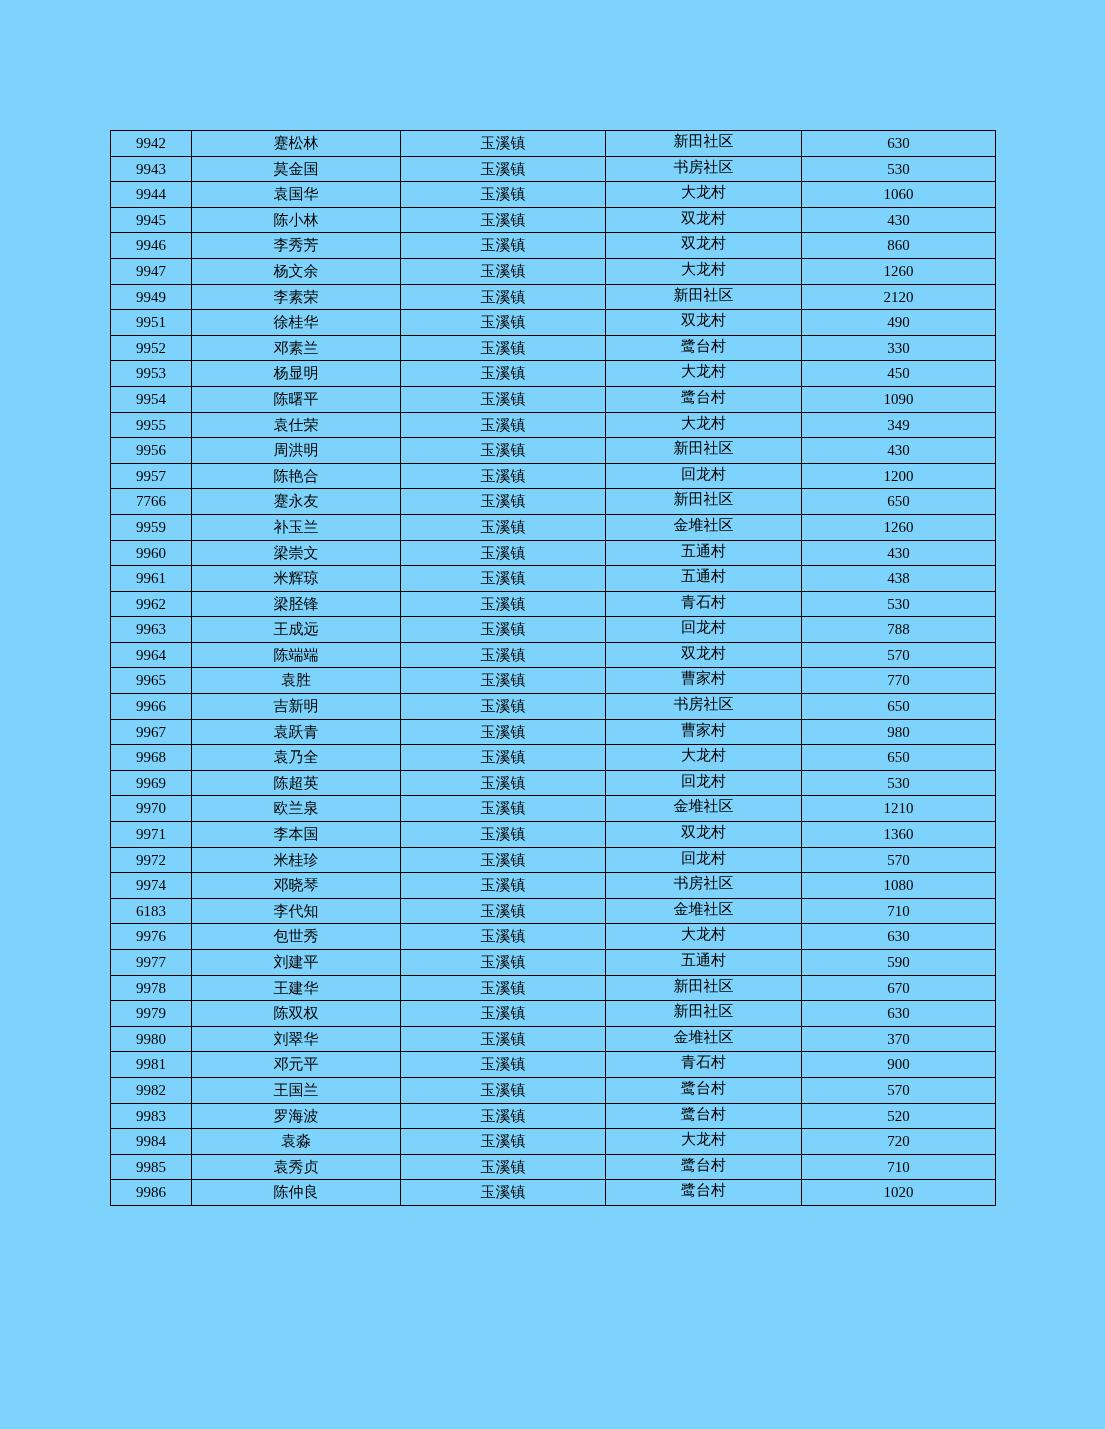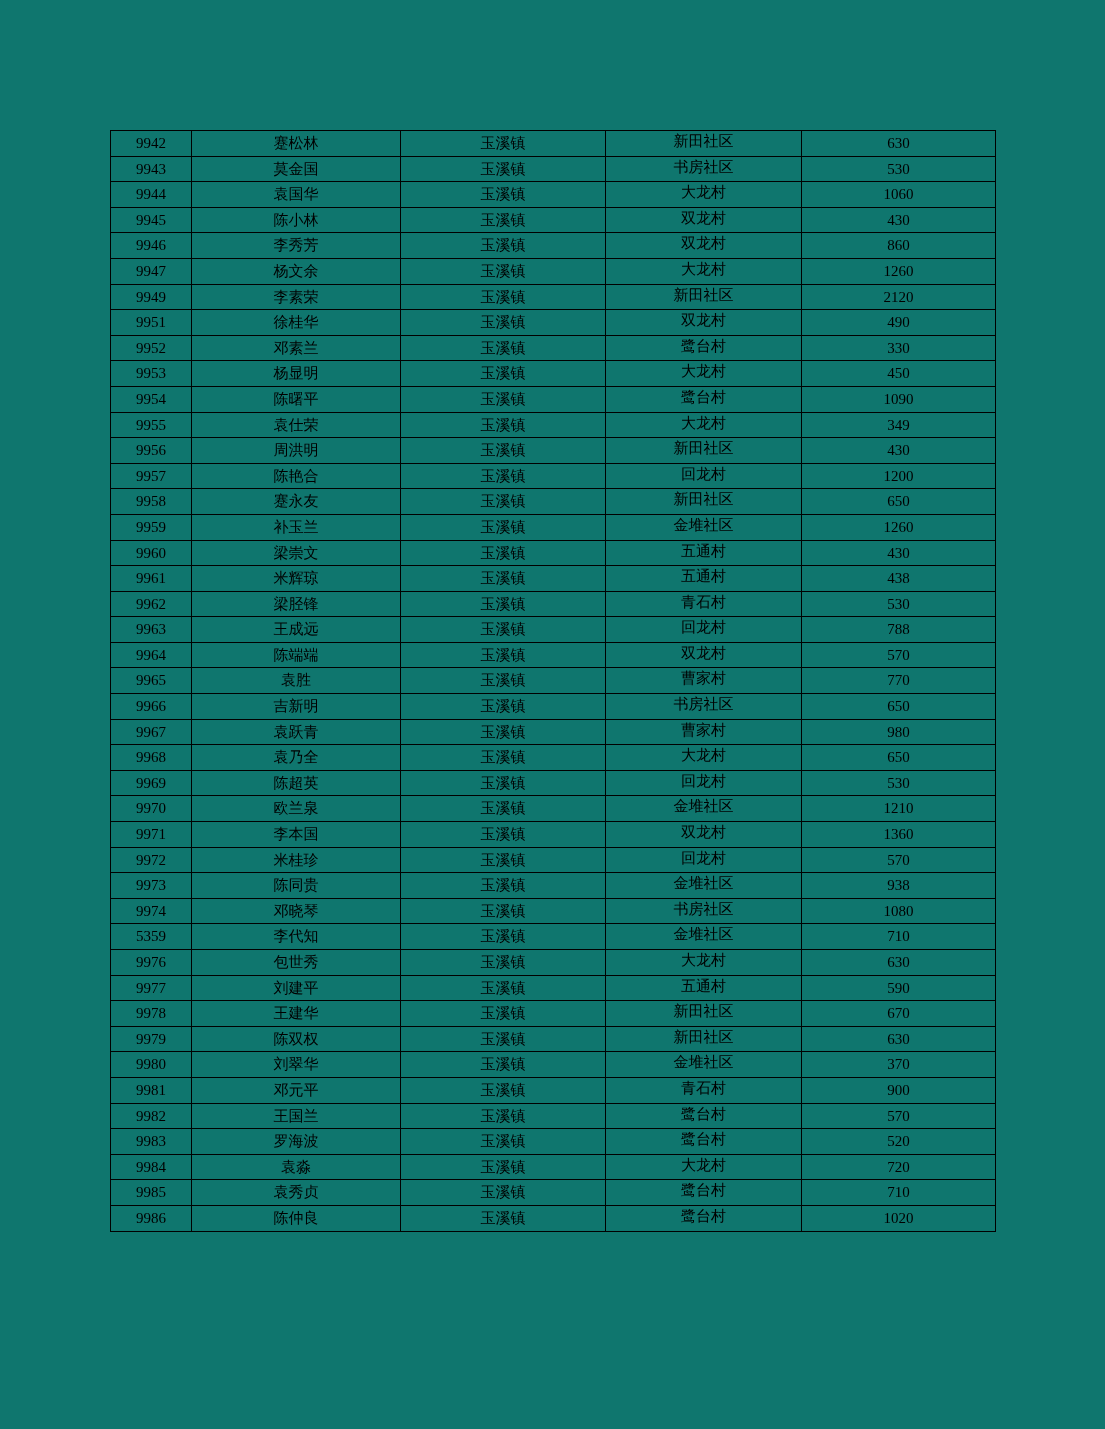--- a/index.html
+++ b/index.html
@@ -10,21 +10,21 @@
   body {
     width: 1105px;
     height: 1429px;
     position: relative;
     font-family: "Liberation Serif", "DejaVu Serif", serif;
     color: #000000;
   }
   .page {
     position: absolute;
     inset: 0;
-    background: #0f766e;
+    background: #7dd3fc;
   }
   table.records {
     position: absolute;
     left: 110px;
     top: 130px;
     width: 860px;
     border-collapse: collapse;
     table-layout: fixed;
   }
   table.records td {
@@ -141,21 +141,21 @@
           <td class="col-amount">430</td>
         </tr>
         <tr>
           <td class="col-id">9957</td>
           <td class="col-name">陈艳合</td>
           <td class="col-town">玉溪镇</td>
           <td class="col-village">回龙村</td>
           <td class="col-amount">1200</td>
         </tr>
         <tr>
-          <td class="col-id">9958</td>
+          <td class="col-id">7766</td>
           <td class="col-name">蹇永友</td>
           <td class="col-town">玉溪镇</td>
           <td class="col-village">新田社区</td>
           <td class="col-amount">650</td>
         </tr>
         <tr>
           <td class="col-id">9959</td>
           <td class="col-name">补玉兰</td>
           <td class="col-town">玉溪镇</td>
           <td class="col-village">金堆社区</td>
@@ -246,35 +246,28 @@
           <td class="col-amount">1360</td>
         </tr>
         <tr>
           <td class="col-id">9972</td>
           <td class="col-name">米桂珍</td>
           <td class="col-town">玉溪镇</td>
           <td class="col-village">回龙村</td>
           <td class="col-amount">570</td>
         </tr>
         <tr>
-          <td class="col-id">9973</td>
-          <td class="col-name">陈同贵</td>
-          <td class="col-town">玉溪镇</td>
-          <td class="col-village">金堆社区</td>
-          <td class="col-amount">938</td>
-        </tr>
-        <tr>
           <td class="col-id">9974</td>
           <td class="col-name">邓晓琴</td>
           <td class="col-town">玉溪镇</td>
           <td class="col-village">书房社区</td>
           <td class="col-amount">1080</td>
         </tr>
         <tr>
-          <td class="col-id">5359</td>
+          <td class="col-id">6183</td>
           <td class="col-name">李代知</td>
           <td class="col-town">玉溪镇</td>
           <td class="col-village">金堆社区</td>
           <td class="col-amount">710</td>
         </tr>
         <tr>
           <td class="col-id">9976</td>
           <td class="col-name">包世秀</td>
           <td class="col-town">玉溪镇</td>
           <td class="col-village">大龙村</td>

